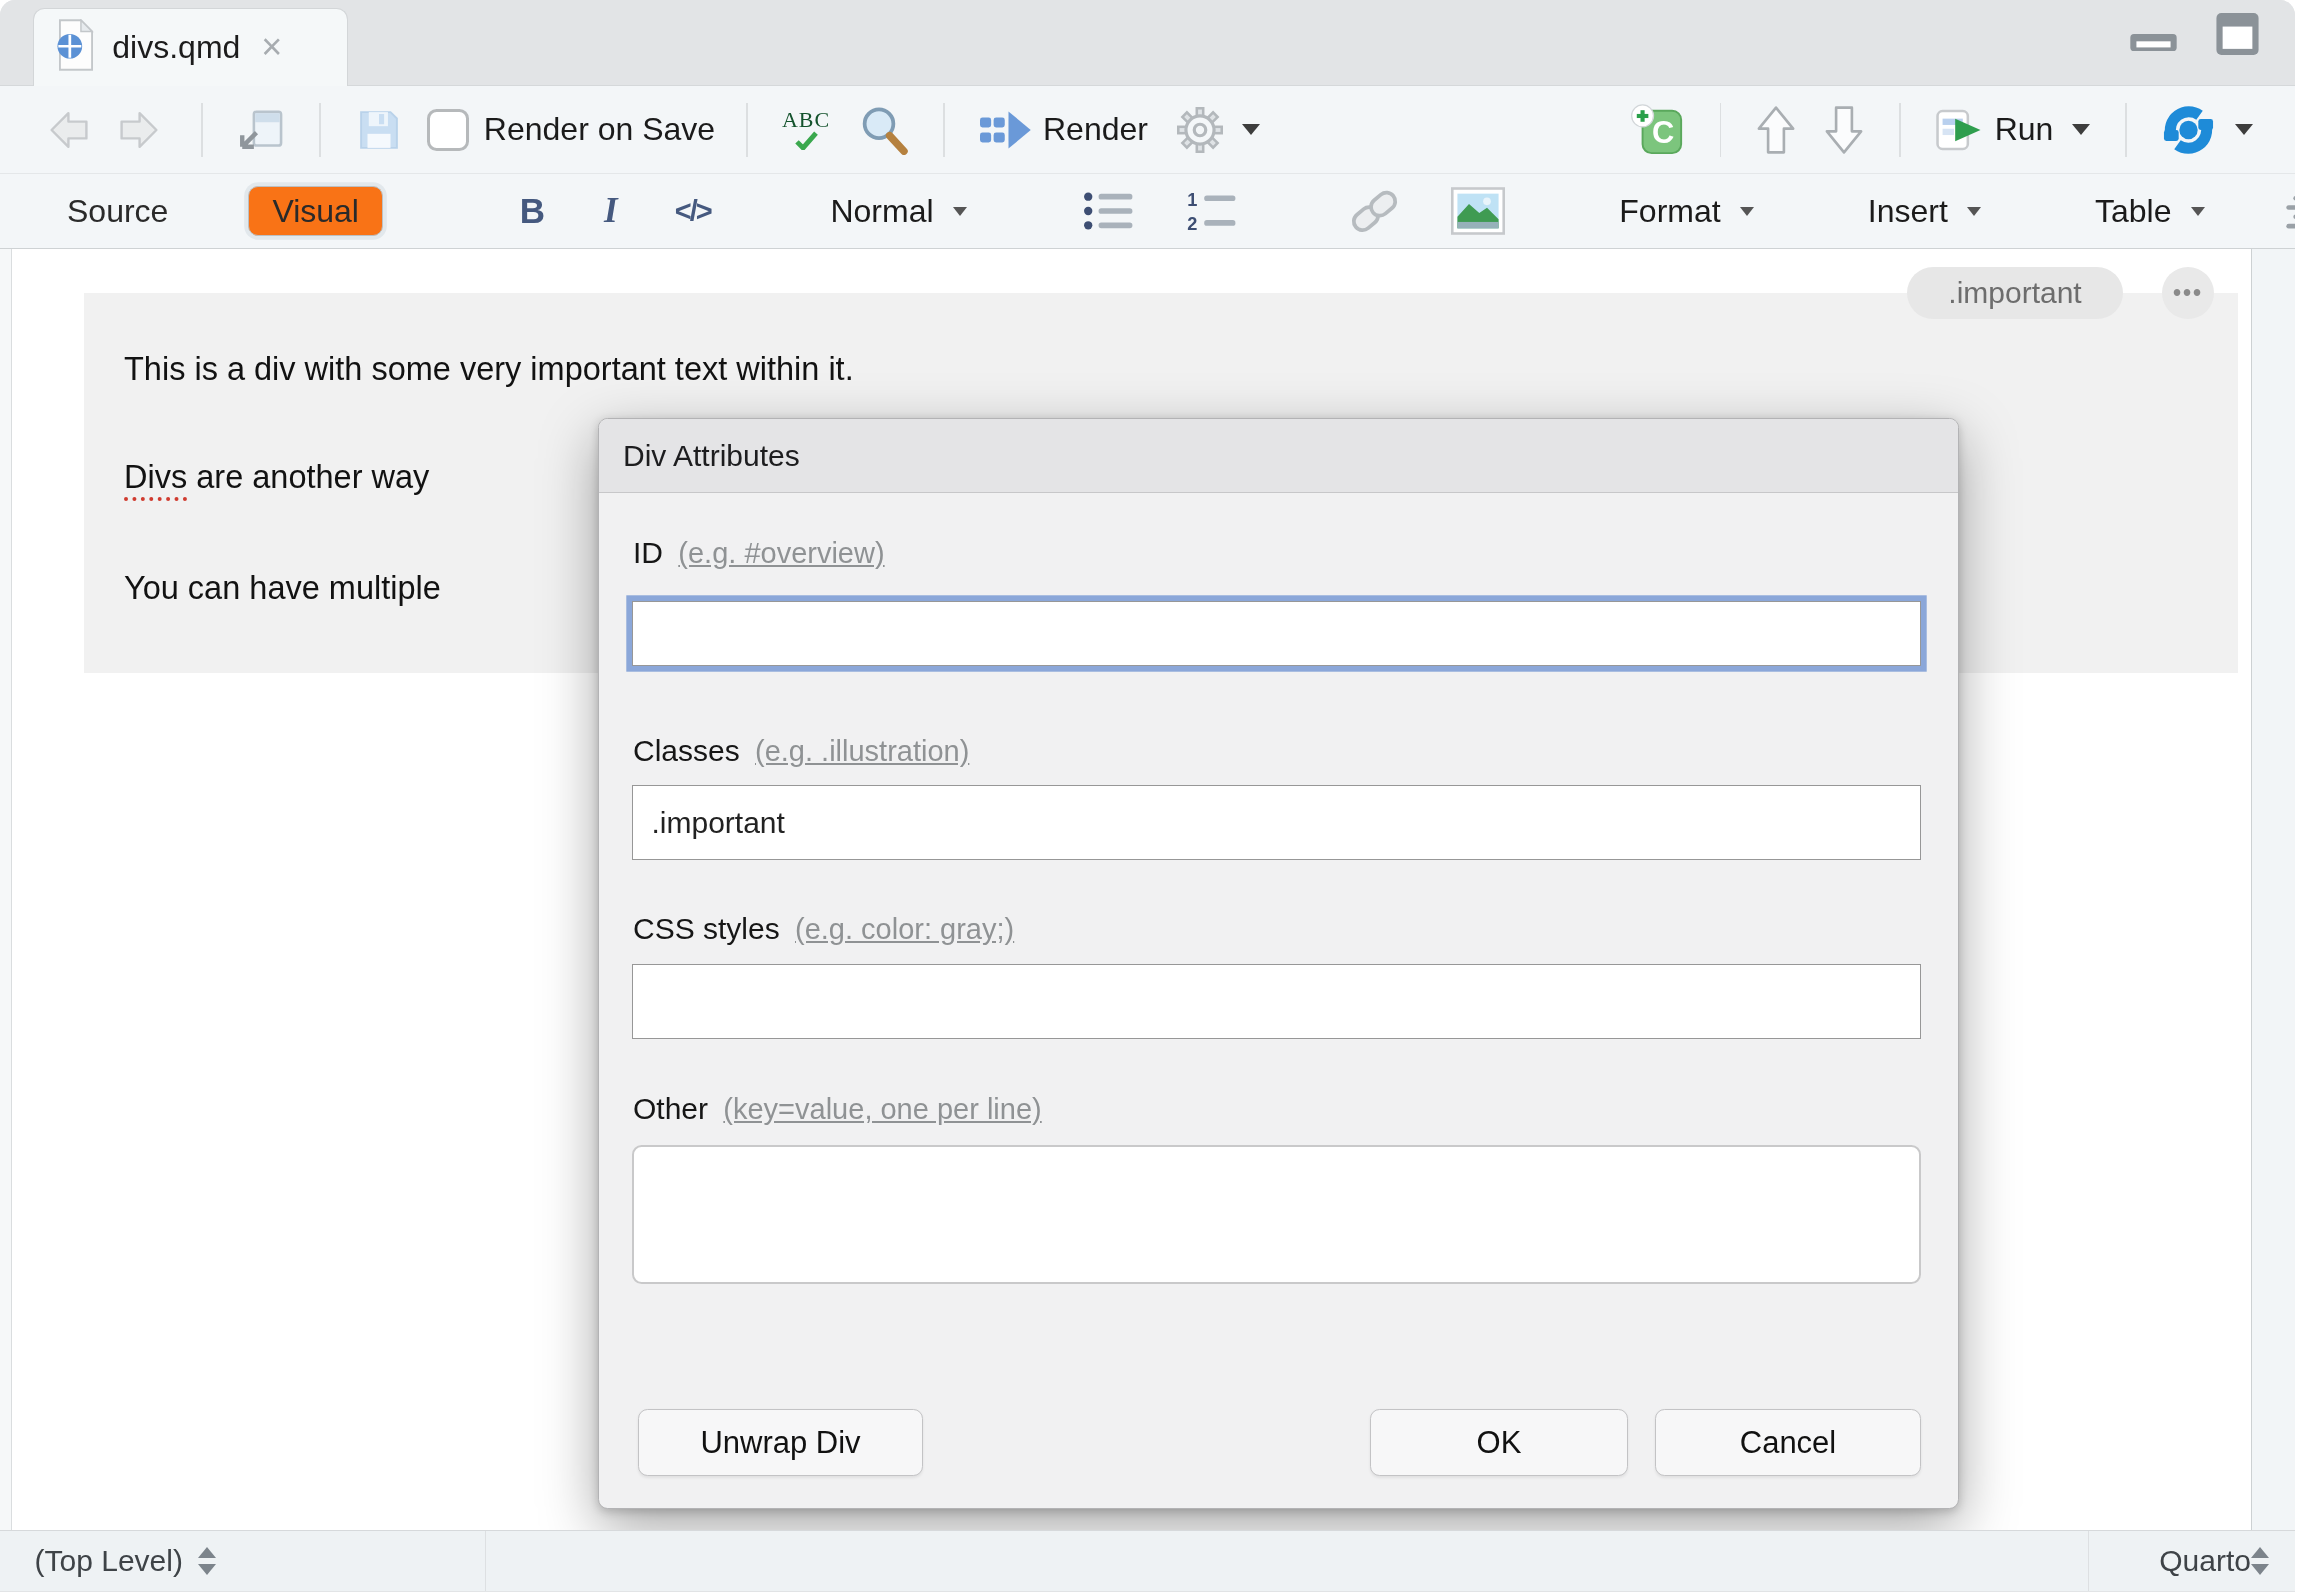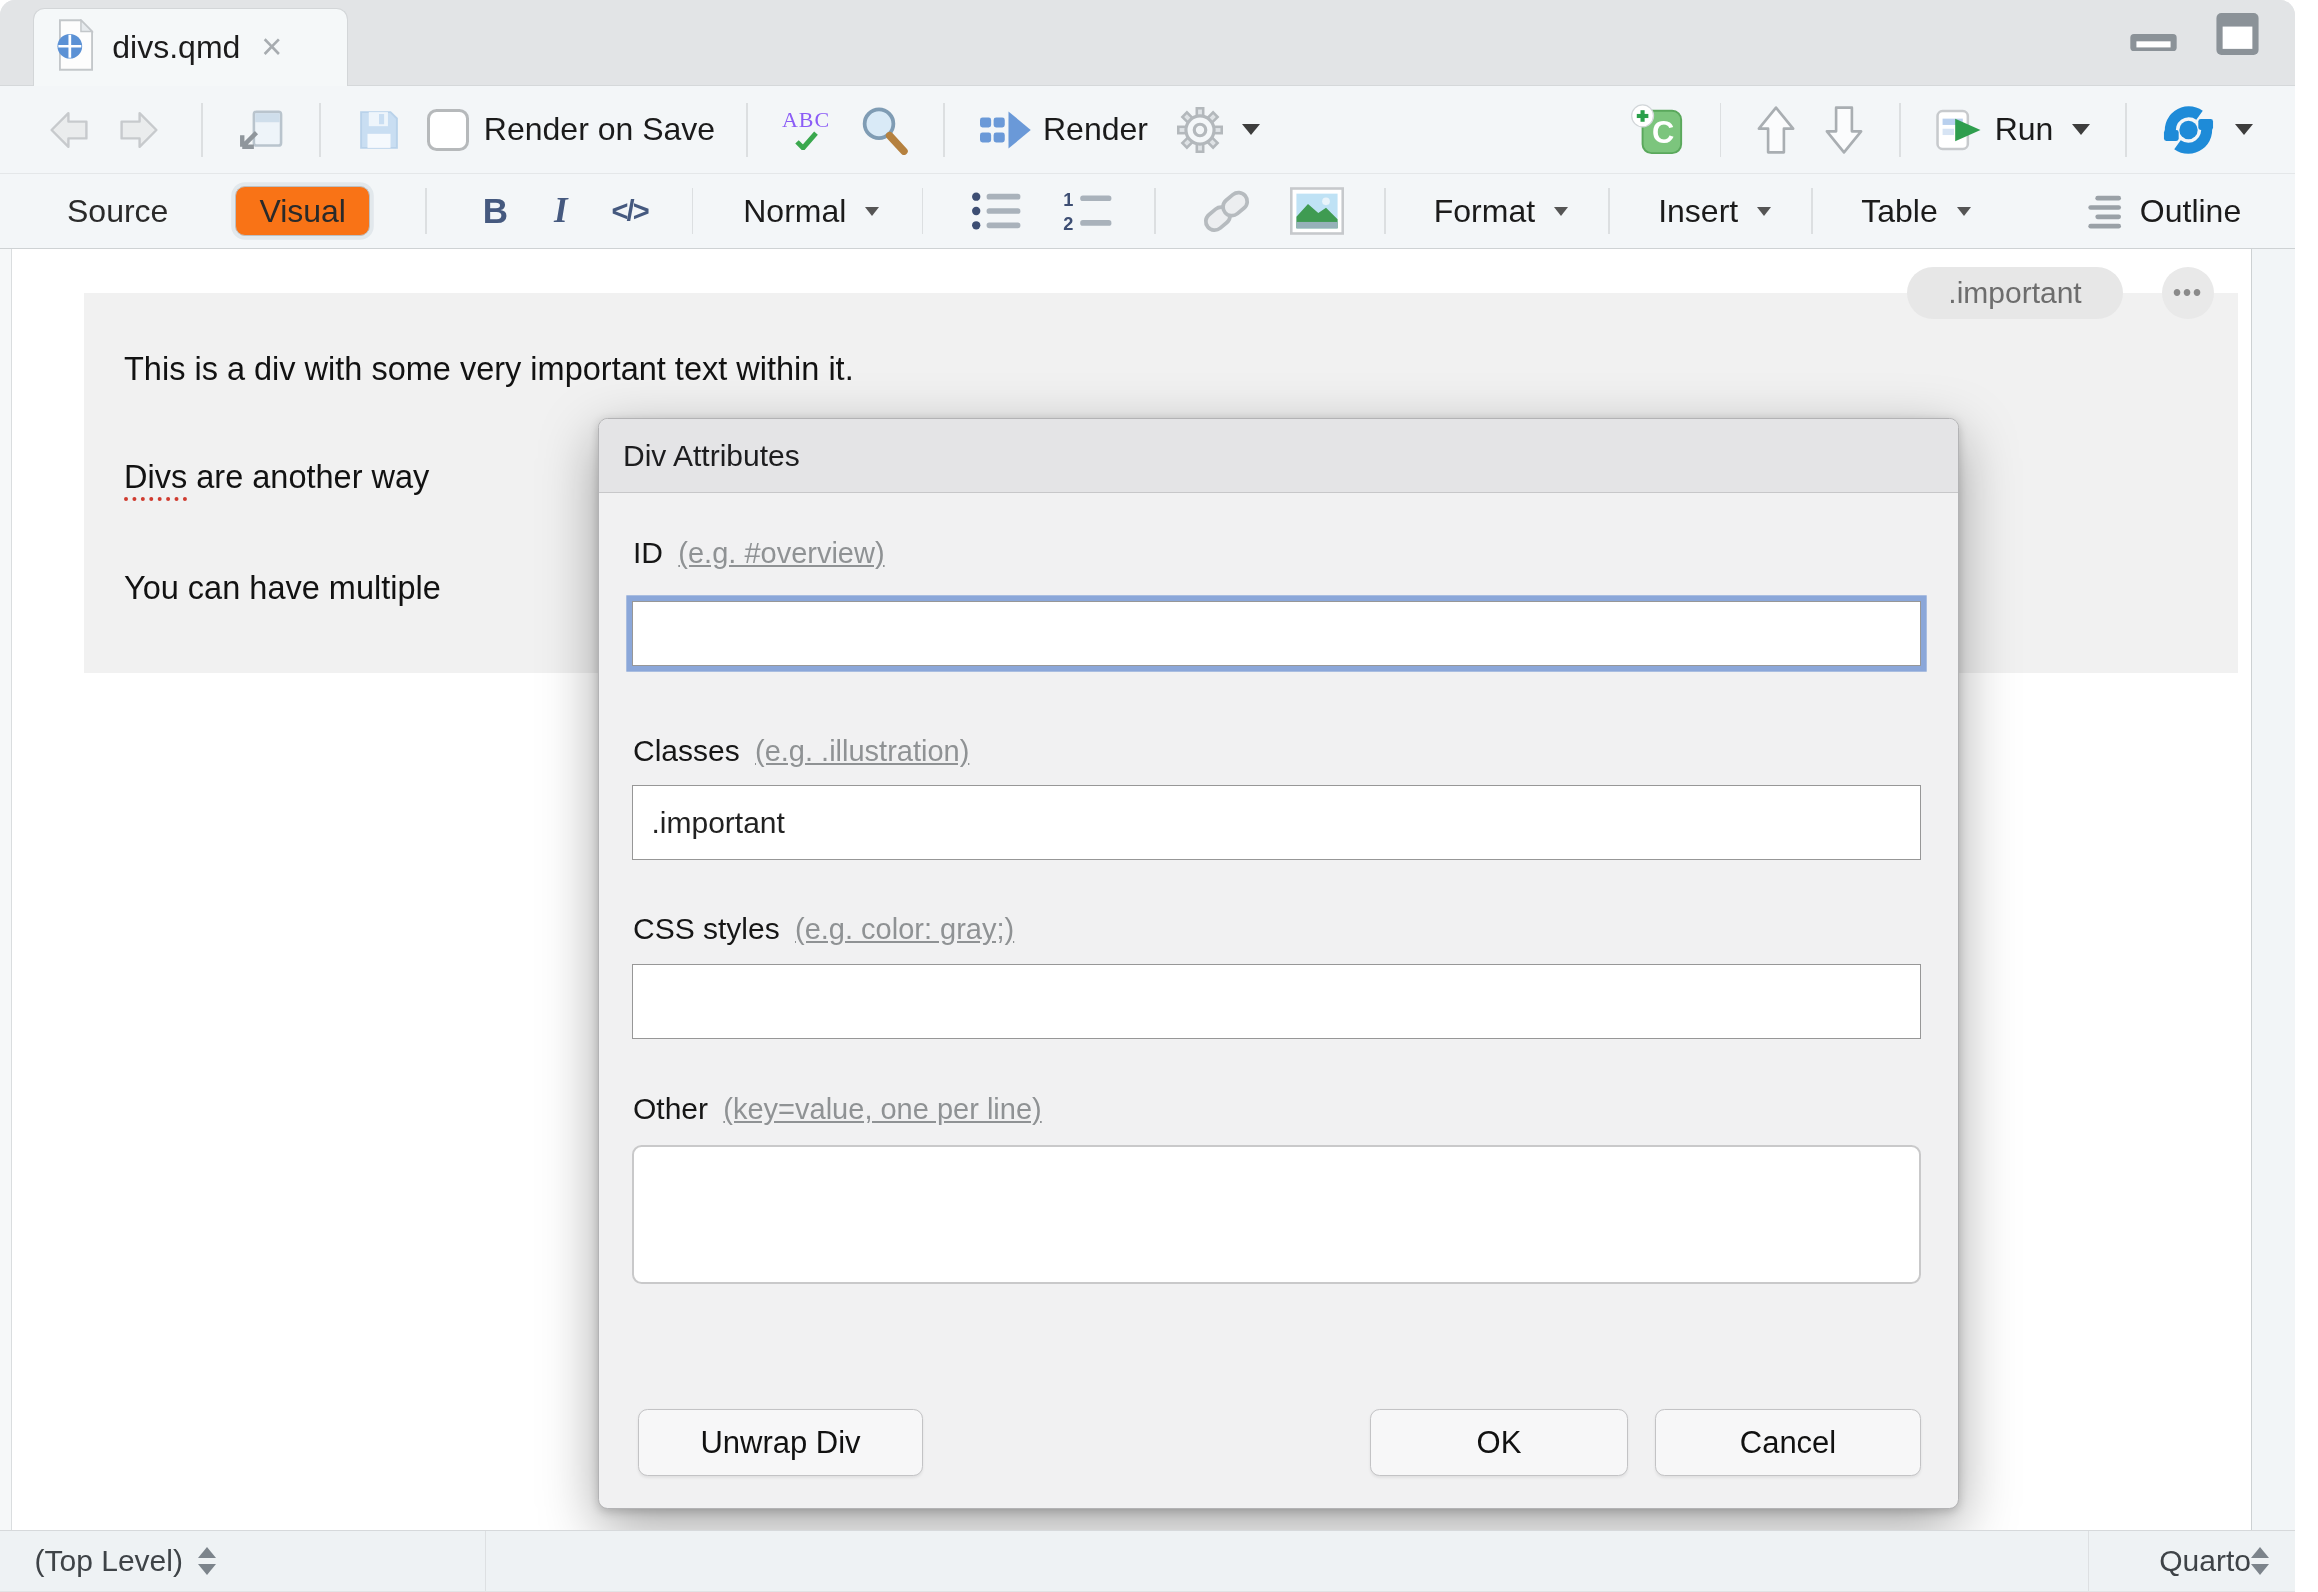--- a/index.html
+++ b/index.html
@@ -9,31 +9,31 @@
   
   .tabbar { position:relative; height:86px; background:#e2e4e6; border-bottom:1.9px solid #d5d8da; }
   .tab { position:absolute; left:33px; top:7.6px; width:315px; height:78px; background:#f5f8f9; border:1.9px solid #d3d6d8; border-bottom:none; border-radius:11.5px 11.5px 0 0; display:flex; align-items:center; padding:0 21px; gap:15.3px; }
   .tab-title { font-size:32px; color:#1c1c1c; }
   .tab-close { font-size:36px; color:#a7acb0; line-height:1; margin-left:5.7px; }
   .win-controls { position:absolute; right:29px; top:9.6px; display:flex; gap:25px; align-items:flex-end; }
 
   
   .toolbar { display:flex; align-items:center; background:#f3f6f8; }
   .toolbar-main { height:88px; padding:0 38px; gap:21px; border-bottom:1.9px solid #e4e7e9; }
-  .toolbar-format { height:75px; padding:0 50px; gap:23px; border-bottom:1.9px solid #ced2d4; }
+  .toolbar-format { height:75px; padding:0 50px; gap:36px; border-bottom:1.9px solid #ced2d4; }
   .tb-divider { width:1.9px; height:54px; background:#dcdfe1; margin:0 9.6px; }
   .tb-divider.short { height:46px; }
   .tb-btn { display:flex; align-items:center; gap:11.5px; background:none; border:none; cursor:pointer; padding:3.8px; }
   .tb-label { font-size:32px; color:#1b1b1b; }
   .caret { width:0; height:0; border-left:9.6px solid transparent; border-right:9.6px solid transparent; border-top:11.5px solid #3d3d3d; margin-left:7.6px; }
   .caret.sm { border-left-width:7.6px; border-right-width:7.6px; border-top-width:9.6px; border-top-color:#555; }
   .checkbox { width:42px; height:42px; background:#fff; border:3.8px solid #b6b9bb; border-radius:9.6px; }
   .spacer { flex:1; }
   .abc { display:flex; flex-direction:column; align-items:center; line-height:1; }
-  .abc-txt { font-family:"Liberation Serif", serif; font-size:22px; color:#8b5cf6; letter-spacing:1px; }
+  .abc-txt { font-family:"Liberation Serif", serif; font-size:22px; color:#14532d; letter-spacing:1px; }
   .mode-btn { font-size:32px; color:#2a2a2a; background:none; border:none; padding:7.6px 17px; }
   .mode-btn.selected { background:#f97316; border:1.9px solid #bcc0c3; border-radius:10px; box-shadow:0 0 0 3.8px #e2e8ec; padding:5.7px 23px; }
   .fmt-b { font-size:35px; font-weight:bold; color:#45597f; }
   .fmt-i { font-family:"Liberation Serif", serif; font-style:italic; font-weight:600; font-size:35px; color:#45597f; }
   .fmt-code { font-size:29px; font-weight:bold; color:#45597f; letter-spacing:-1.9px; }
 
   
   .doc { position:relative; height:1281px; background:#fff; }
   .doc-left-gutter { position:absolute; left:0; top:0; width:11.5px; height:100%; background:#f6f8f9; border-right:1.9px solid #dadddf; }
   .doc-right-gutter { position:absolute; right:0; top:0; width:44px; height:100%; background:#f2f5f7; border-left:1.9px solid #cdd1d3; }

